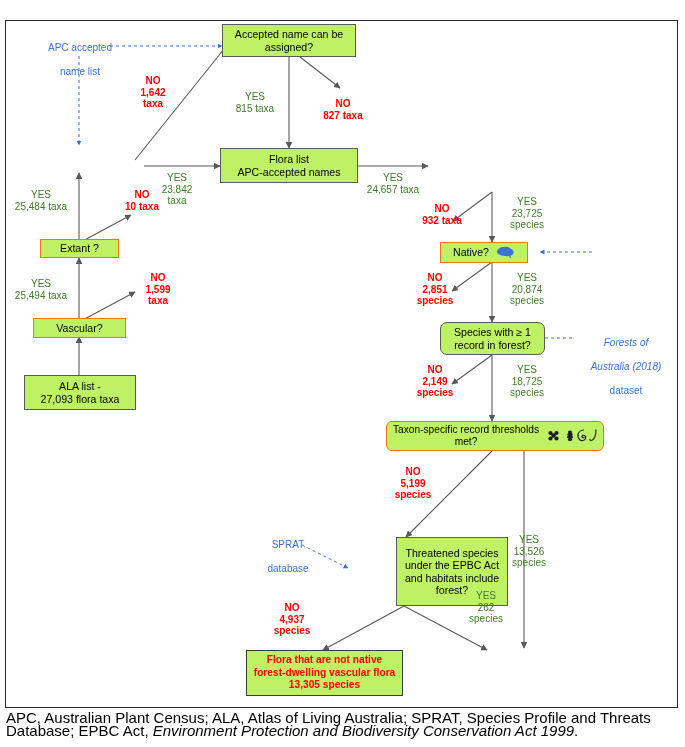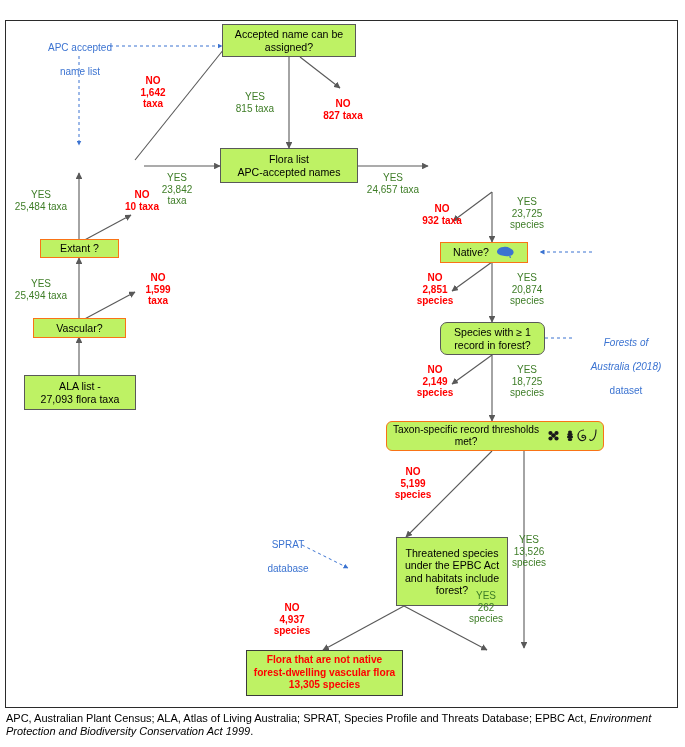--- a/index.html
+++ b/index.html
@@ -21,21 +21,21 @@
   .frame{
     position:absolute; left:5px; top:20px;
     width:673px; height:688px;
     border:1px solid #2b2b2b;
     box-sizing:border-box;
     background:#fff;
   }
 
   .footnote{
     position:absolute; left:6px; top:712px; width:676px;
-    font-size:11px; line-height:12.5px; color:#000;
+    font-size:15px; line-height:12.5px; color:#000;
   }
   .footnote i{font-style:italic;}
 
   
   .box{
     position:absolute;
     box-sizing:border-box;
     border:1.2px solid #595959;
     background:#bef264;
     display:flex; align-items:center; justify-content:center;

